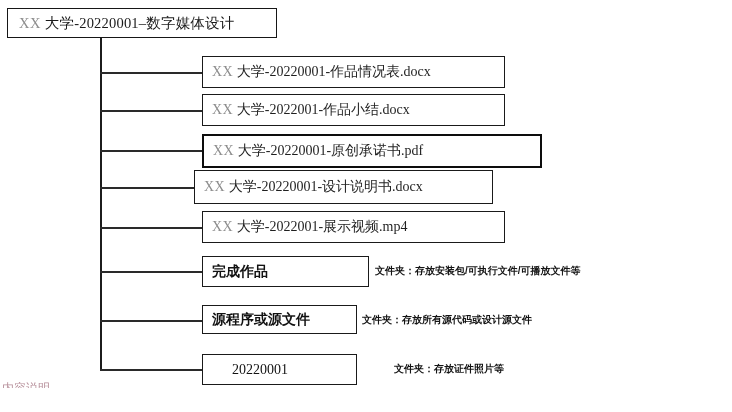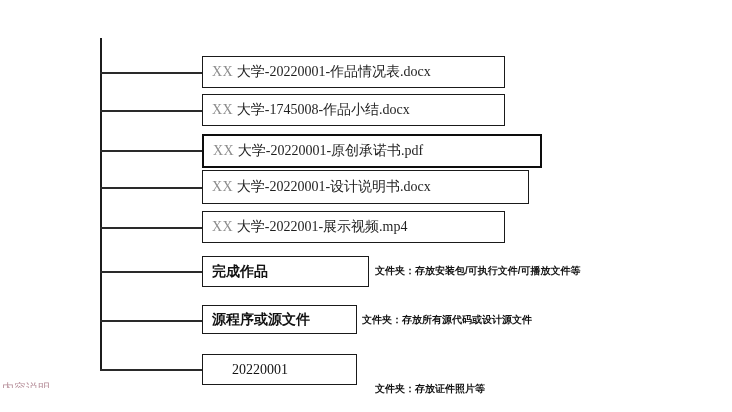--- a/index.html
+++ b/index.html
@@ -114,62 +114,65 @@
     height: 6px;
     line-height: 12px;
     white-space: nowrap;
   }
 </style>
 </head>
 <body>
 
 <div id="canvas">
 
+  <div class="root-box">
+    <div class="root-label"><span class="xx">XX</span><span> 大学-20220001–数字媒体设计</span></div>
+  </div>
 
   <div class="trunk"></div>
 
   <div class="branch" style="top:72px;  width:102px;"></div>
   <div class="branch" style="top:110px; width:102px;"></div>
   <div class="branch" style="top:150px; width:102px;"></div>
   <div class="branch" style="top:187px; width:102px;"></div>
   <div class="branch" style="top:227px; width:102px;"></div>
   <div class="branch" style="top:271px; width:102px;"></div>
   <div class="branch" style="top:320px; width:102px;"></div>
   <div class="branch" style="top:369px; width:102px;"></div>
 
   <div class="node" style="left:202px; top:56px; width:303px; height:32px;">
     <div class="node-label file-label"><span class="xx">XX</span><span> 大学-20220001-作品情况表.docx</span></div>
   </div>
 
   <div class="node" style="left:202px; top:94px; width:303px; height:32px;">
-    <div class="node-label file-label"><span class="xx">XX</span><span> 大学-1745008-作品小结.docx</span></div>
+    <div class="node-label file-label"><span class="xx">XX</span><span> 大学-2022001-作品小结.docx</span></div>
   </div>
 
   <div class="node thick" style="left:202px; top:134px; width:340px; height:34px;">
     <div class="node-label file-label"><span class="xx">XX</span><span> 大学-20220001-原创承诺书.pdf</span></div>
   </div>
 
-  <div class="node" style="left:202px; top:170px; width:327px; height:34px;">
+  <div class="node" style="left:194px; top:170px; width:299px; height:34px;">
     <div class="node-label file-label"><span class="xx">XX</span><span> 大学-20220001-设计说明书.docx</span></div>
   </div>
 
   <div class="node" style="left:202px; top:211px; width:303px; height:32px;text-align:right;">
     <div class="node-label file-label"><span class="xx">XX</span><span> 大学-2022001-展示视频.mp4</span></div>
   </div>
 
   <div class="node" style="left:202px; top:256px; width:167px; height:31px;">
     <div class="node-label folder-label">完成作品</div>
   </div>
   <div class="desc" style="left:375px; top:271px;">文件夹：存放安装包/可执行文件/可播放文件等</div>
 
   <div class="node" style="left:202px; top:305px; width:155px; height:29px;">
     <div class="node-label folder-label">源程序或源文件</div>
   </div>
   <div class="desc" style="left:362px; top:320px;">文件夹：存放所有源代码或设计源文件</div>
 
   <div class="node" style="left:202px; top:354px; width:155px; height:31px;">
     <div class="node-label folder-label" style="font-family:'Liberation Serif', 'DejaVu Serif', serif; font-weight:400;margin-left:20px;">20220001</div>
   </div>
-  <div class="desc" style="left:375px; top:369px;margin-top:20px;">文件夹：存放证件照片等</div>
+  <div class="desc" style="left:394px; top:369px;">文件夹：存放证件照片等</div>
 
   <div class="footer-clip">内容说明</div>
 
 </div>
 
 </body></html>

